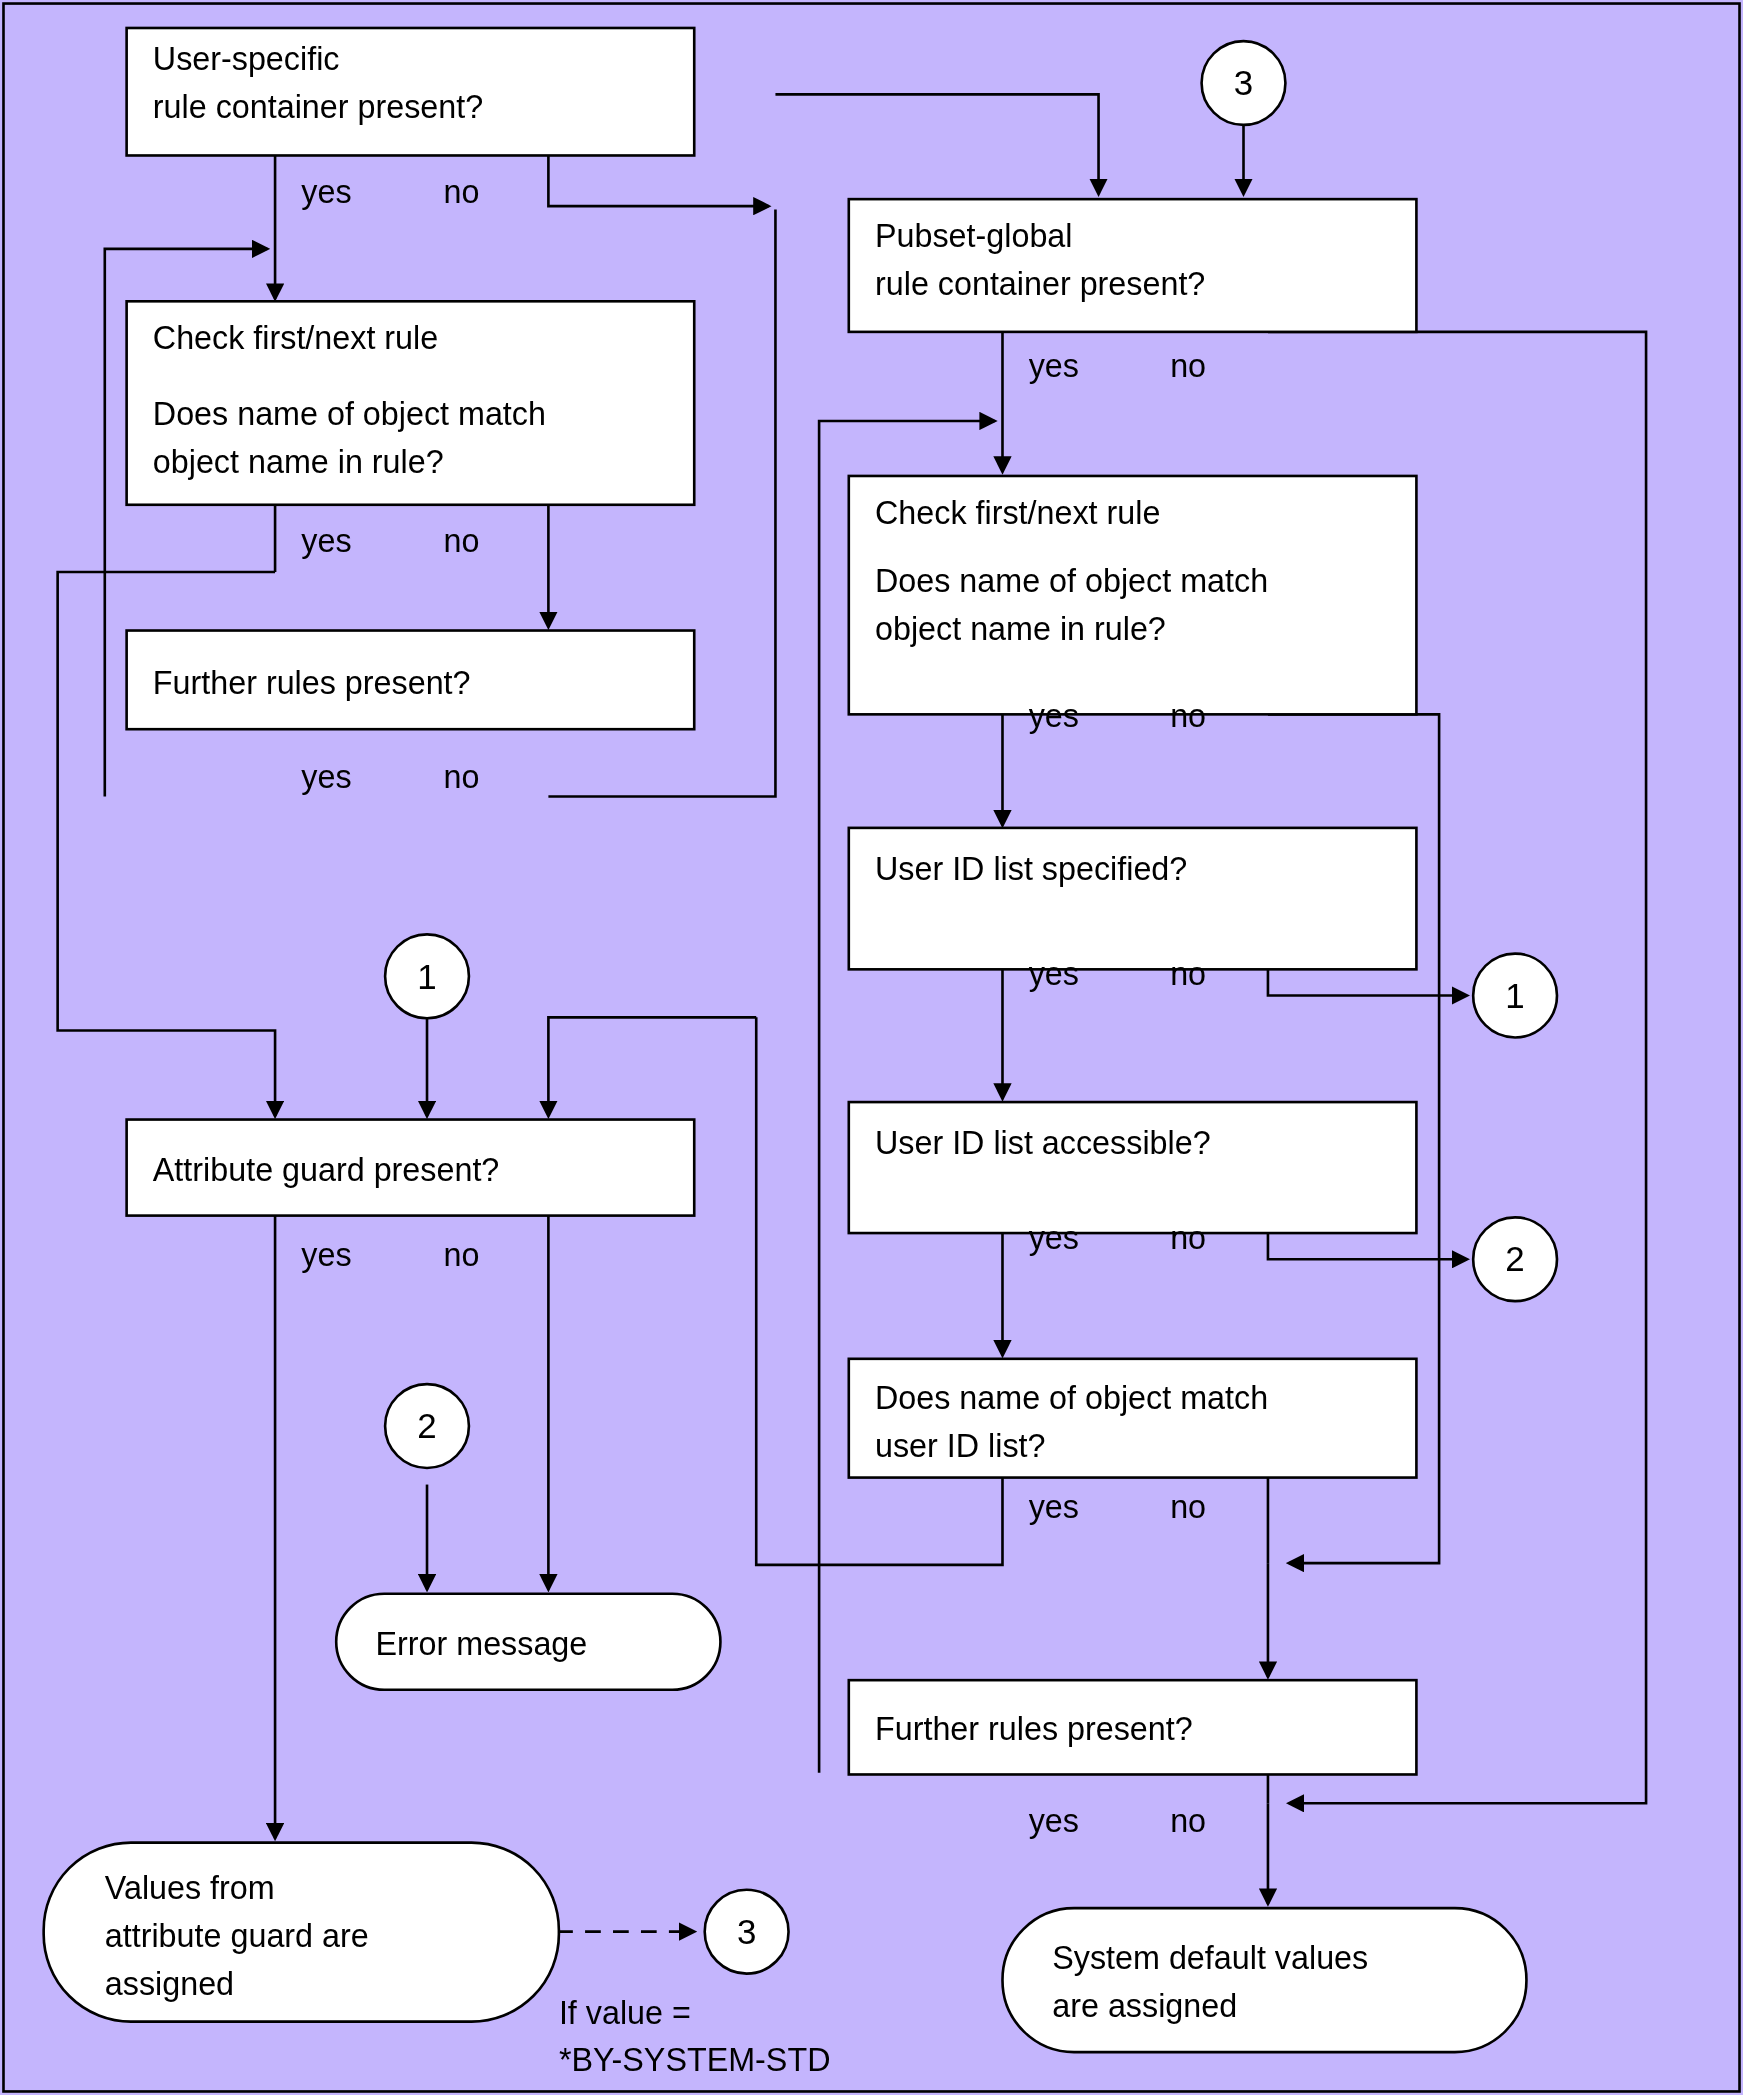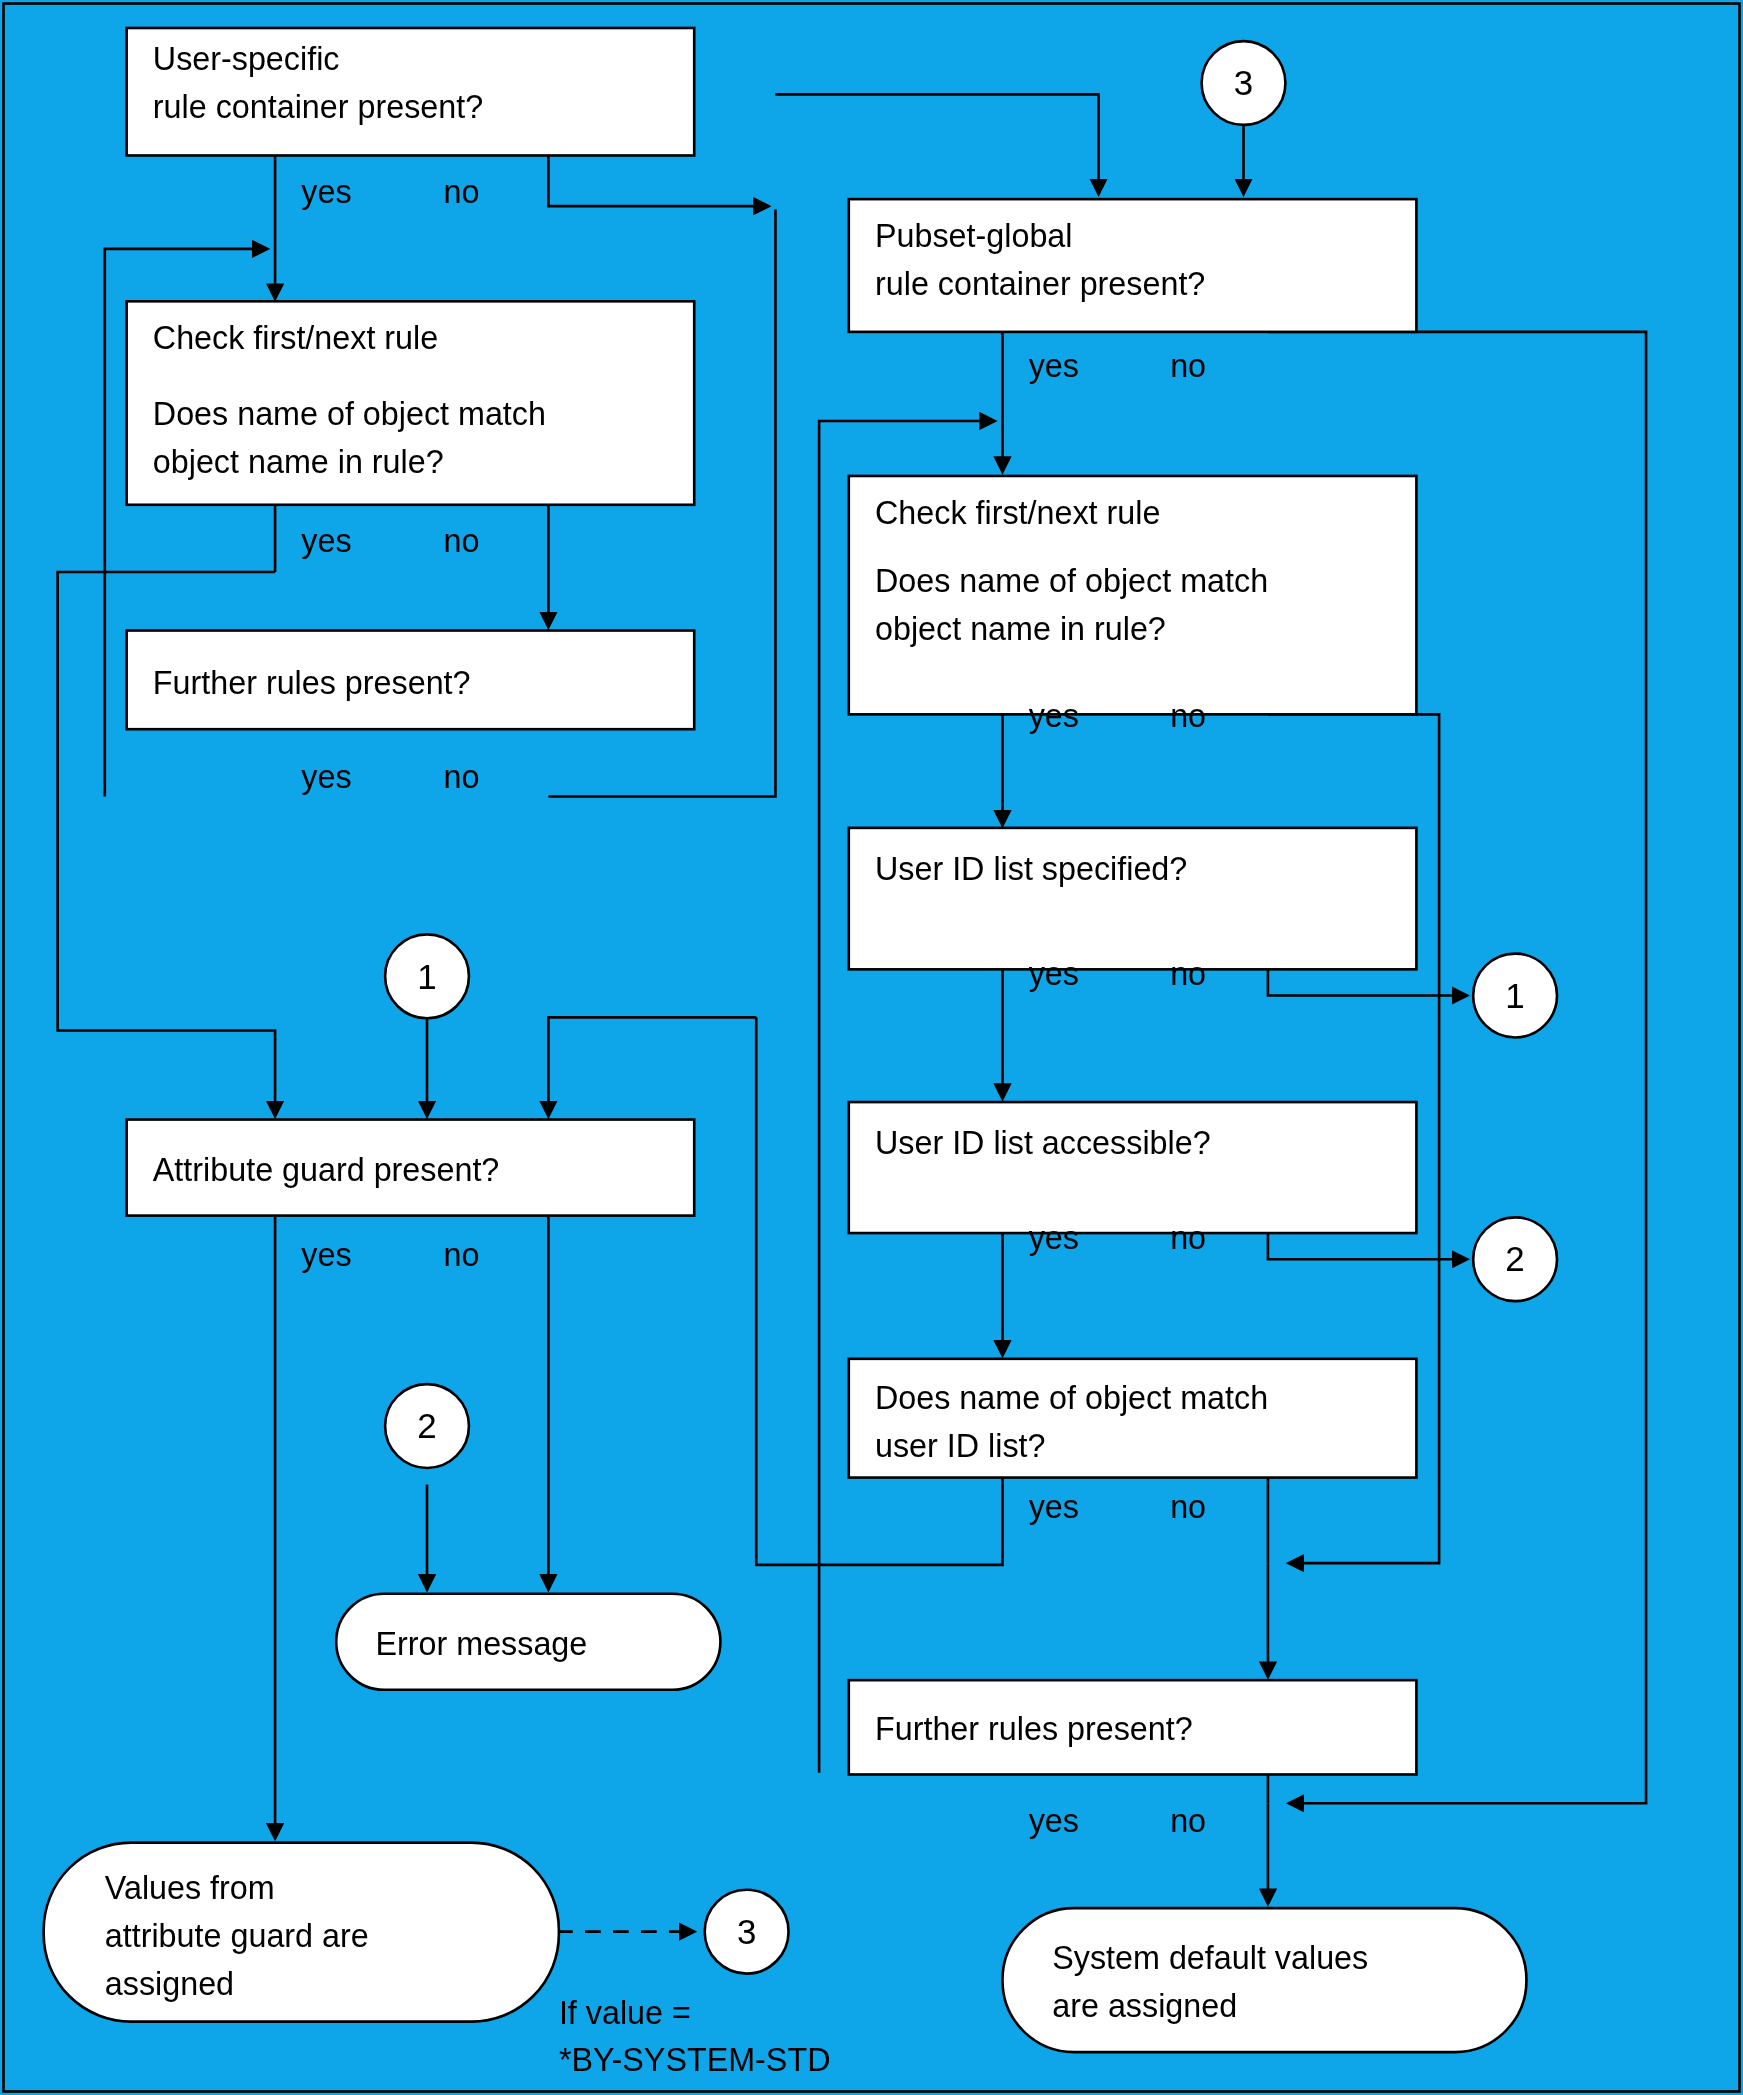--- a/index.html
+++ b/index.html
@@ -7,21 +7,21 @@
     padding: 0;
     background: #ffffff;
   }
   body {
     font-family: "Liberation Sans", sans-serif;
   }
   #stage {
     position: relative;
     width: 1743px;
     height: 2095px;
-    background: #0ea5e9;
+    background: #c4b5fd;
     overflow: hidden;
   }
   svg#flow {
     position: absolute;
     left: 0;
     top: 0;
     width: 1743px;
     height: 2095px;
   }
   .node-rect {

